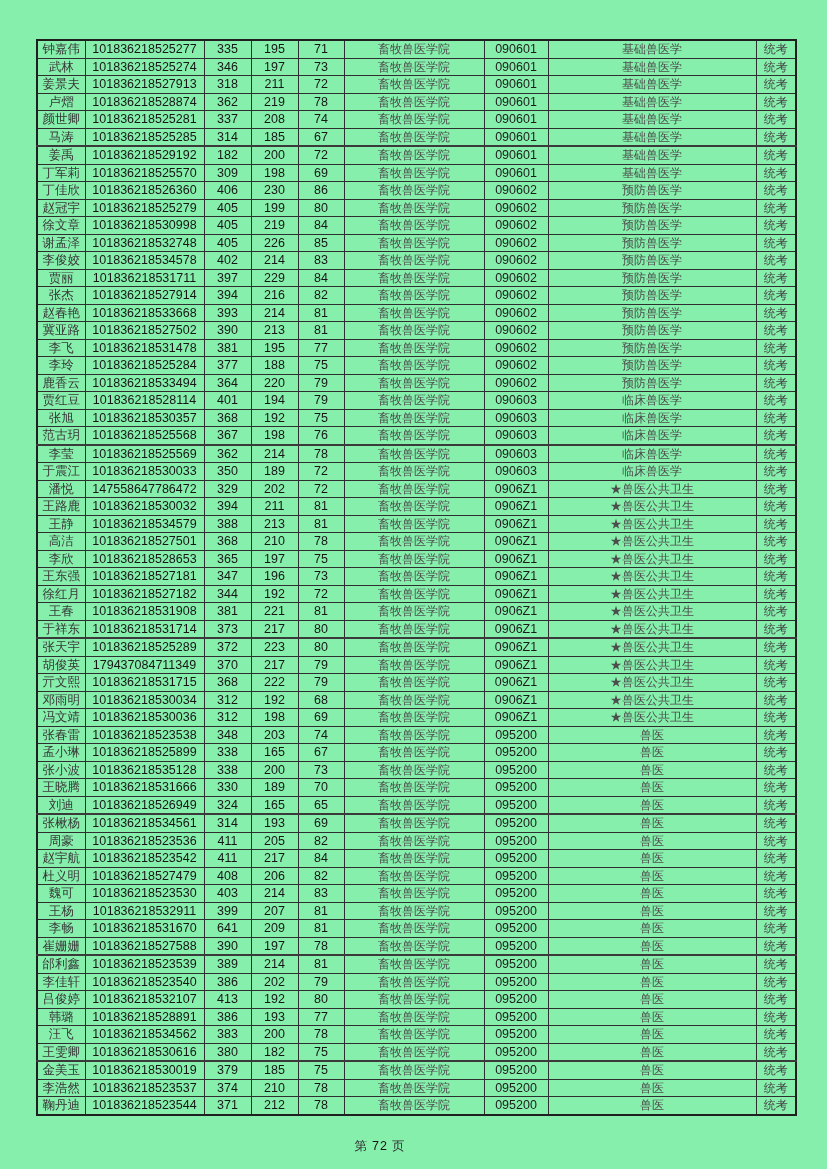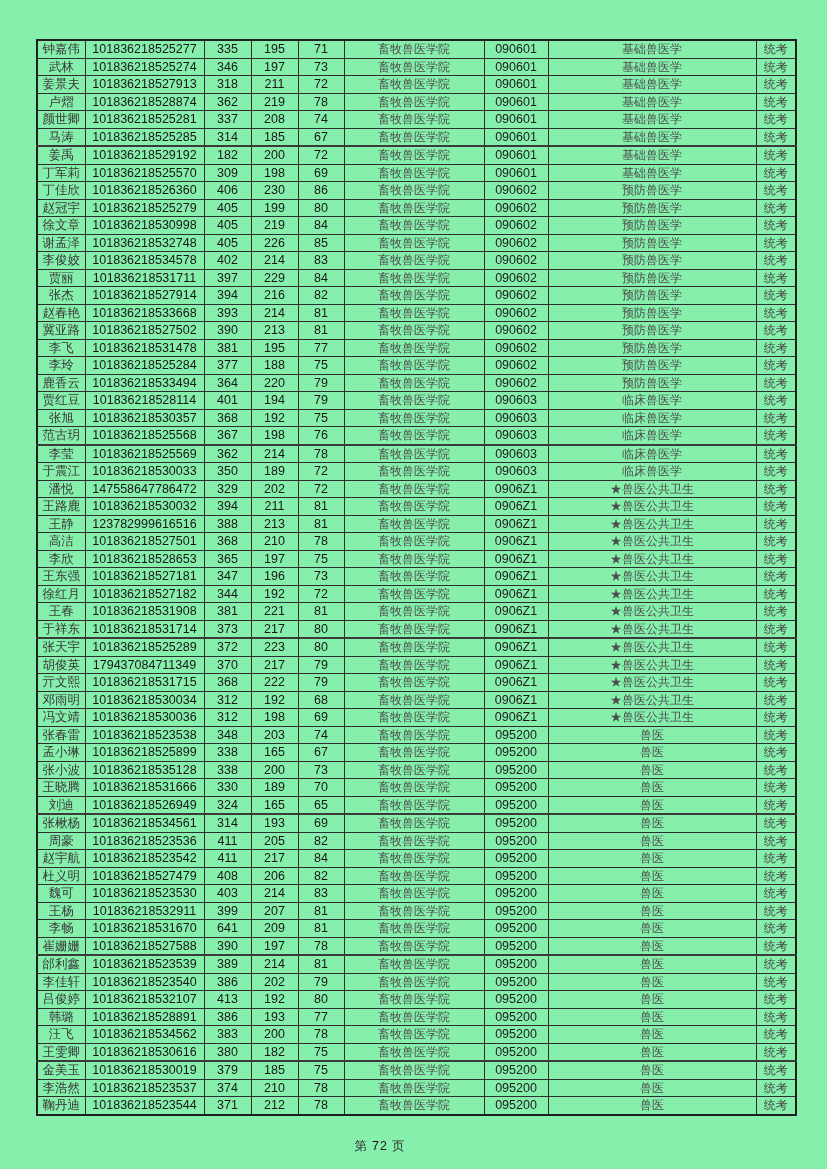--- a/index.html
+++ b/index.html
@@ -385,21 +385,21 @@
           <td class="c2">394</td>
           <td class="c3">211</td>
           <td class="c4">81</td>
           <td class="c5">畜牧兽医学院</td>
           <td class="c6">0906Z1</td>
           <td class="c7">★兽医公共卫生</td>
           <td class="c8">统考</td>
         </tr>
         <tr>
           <td class="c0">王静</td>
-          <td class="c1">123782999616516</td>
+          <td class="c1">101836218534579</td>
           <td class="c2">388</td>
           <td class="c3">213</td>
           <td class="c4">81</td>
           <td class="c5">畜牧兽医学院</td>
           <td class="c6">0906Z1</td>
           <td class="c7">★兽医公共卫生</td>
           <td class="c8">统考</td>
         </tr>
         <tr>
           <td class="c0">高洁</td>

